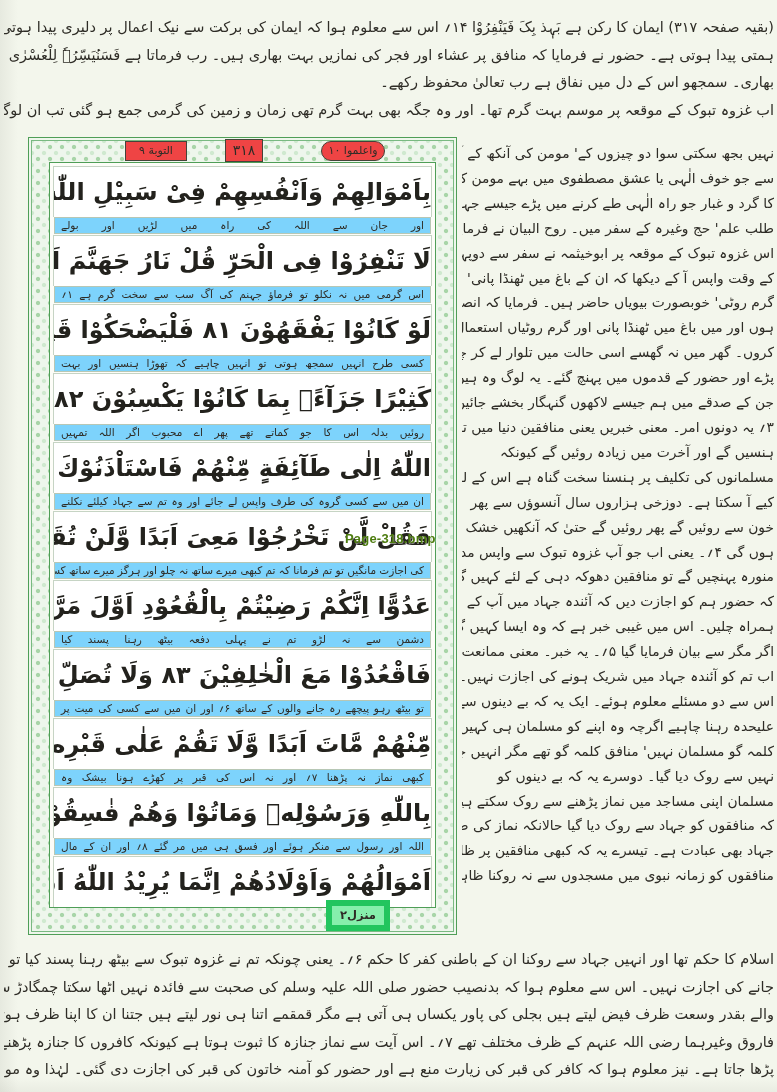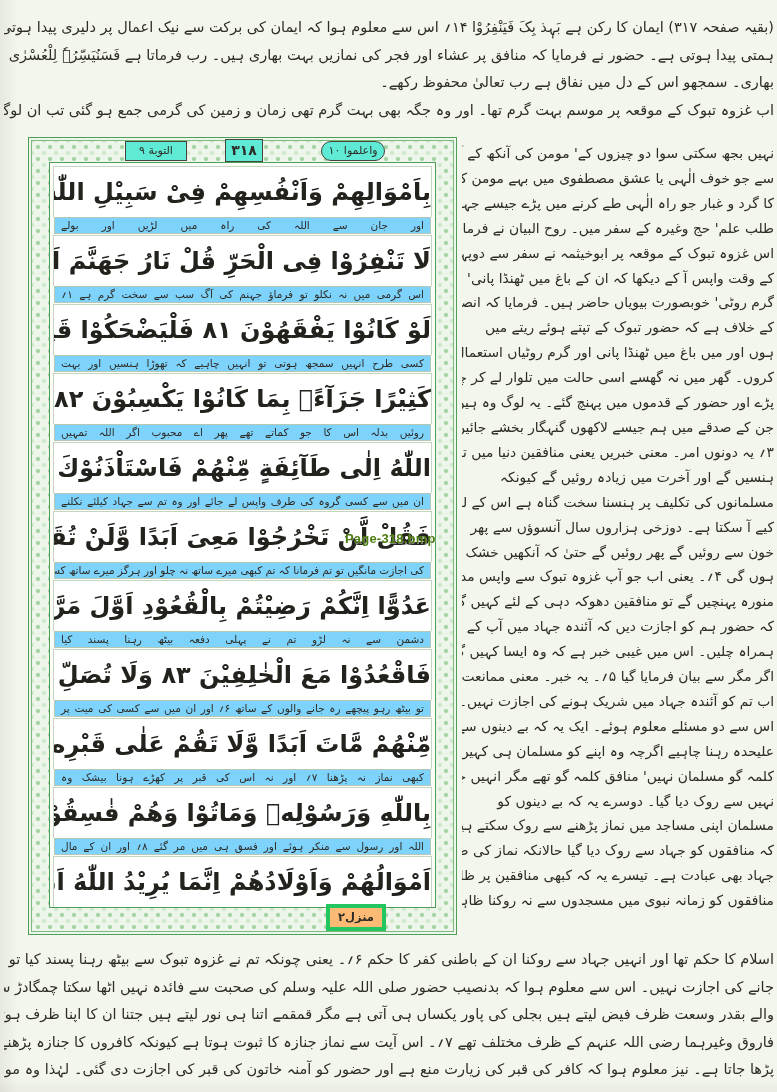--- a/index.html
+++ b/index.html
@@ -47,27 +47,27 @@
     color:#23221d;
   }
   .urdu-line{
     height:15px;line-height:15px;font-size:10.5px;
     direction:rtl;white-space:nowrap;overflow:hidden;
     text-align:left;text-align-last:justify;
     background:#7dd3fc;border:1px solid #b7c7b5;margin:0 1px;padding:0 6px;
   }
   .hdr-box{
     position:absolute;top:3px;height:18px;line-height:18px;
-    background:#5eead4;border:1px solid #44443a;
+    background:#ef4444;border:1px solid #44443a;
     font-size:11px;text-align:center;direction:rtl;padding:0 5px;box-sizing:content-box;
   }
-  .hdr-box.pagenum{top:1px;height:21px;line-height:21px;font-size:14px;font-weight:bold;min-width:26px;}
+  .hdr-box.pagenum{top:1px;height:21px;line-height:21px;font-size:14px;font-weight:normal;min-width:26px;}
   .ftr-box{
     position:absolute;bottom:3px;height:19px;line-height:19px;
-    background:#fdba74;border:4px solid #22c55e;
+    background:#86efac;border:6px solid #22c55e;
     font-size:11.5px;font-weight:bold;text-align:center;direction:rtl;padding:0 6px;
   }
   .filename{
     position:absolute;left:345px;top:531px;z-index:6;
     font-family:"Liberation Sans",sans-serif;font-size:13px;font-weight:bold;
     color:#4d7c0f;letter-spacing:.2px;direction:ltr;
     text-shadow:.6px .6px 0 rgba(255,255,255,.45);
   }
 </style>
 </head>
@@ -118,21 +118,20 @@
   </div>
 
   <div class="right-col" id="right-column">
       <div class="text-line commentary-line">نہیں بجھ سکتی سوا دو چیزوں کے' مومن کی آنکھ کے آنسو</div>
       <div class="text-line commentary-line">سے جو خوف الٰہی یا عشق مصطفوی میں بہے مومن کے جسم</div>
       <div class="text-line commentary-line">کا گرد و غبار جو راہ الٰہی طے کرنے میں پڑے جیسے جہاد' یا</div>
       <div class="text-line commentary-line">طلب علم' حج وغیرہ کے سفر میں۔ روح البیان نے فرمایا کہ</div>
       <div class="text-line commentary-line">اس غزوہ تبوک کے موقعہ پر ابوخیثمہ نے سفر سے دوپہر</div>
       <div class="text-line commentary-line">کے وقت واپس آ کے دیکھا کہ ان کے باغ میں ٹھنڈا پانی'</div>
       <div class="text-line commentary-line">گرم روٹی' خوبصورت بیویاں حاضر ہیں۔ فرمایا کہ انصاف</div>
-      <div class="text-line commentary-line">کے خلاف ہے کہ حضور تبوک کے تپتے ہوئے ریتے میں</div>
       <div class="text-line commentary-line">ہوں اور میں باغ میں ٹھنڈا پانی اور گرم روٹیاں استعمال</div>
       <div class="text-line commentary-line">کروں۔ گھر میں نہ گھسے اسی حالت میں تلوار لے کر چل</div>
       <div class="text-line commentary-line">پڑے اور حضور کے قدموں میں پہنچ گئے۔ یہ لوگ وہ ہیں</div>
       <div class="text-line commentary-line">جن کے صدقے میں ہم جیسے لاکھوں گنہگار بخشے جائیں گے</div>
       <div class="text-line commentary-line">۳؍ یہ دونوں امر۔ معنی خبریں یعنی منافقین دنیا میں تھوڑا</div>
       <div class="text-line commentary-line">ہنسیں گے اور آخرت میں زیادہ روئیں گے کیونکہ</div>
       <div class="text-line commentary-line">مسلمانوں کی تکلیف پر ہنسنا سخت گناہ ہے اس کے لئے امر</div>
       <div class="text-line commentary-line">کیے آ سکتا ہے۔ دوزخی ہزاروں سال آنسوؤں سے پھر</div>
       <div class="text-line commentary-line">خون سے روئیں گے پھر روئیں گے حتیٰ کہ آنکھیں خشک</div>
       <div class="text-line commentary-line">ہوں گی ۴؍۔ یعنی اب جو آپ غزوہ تبوک سے واپس مدینہ</div>

